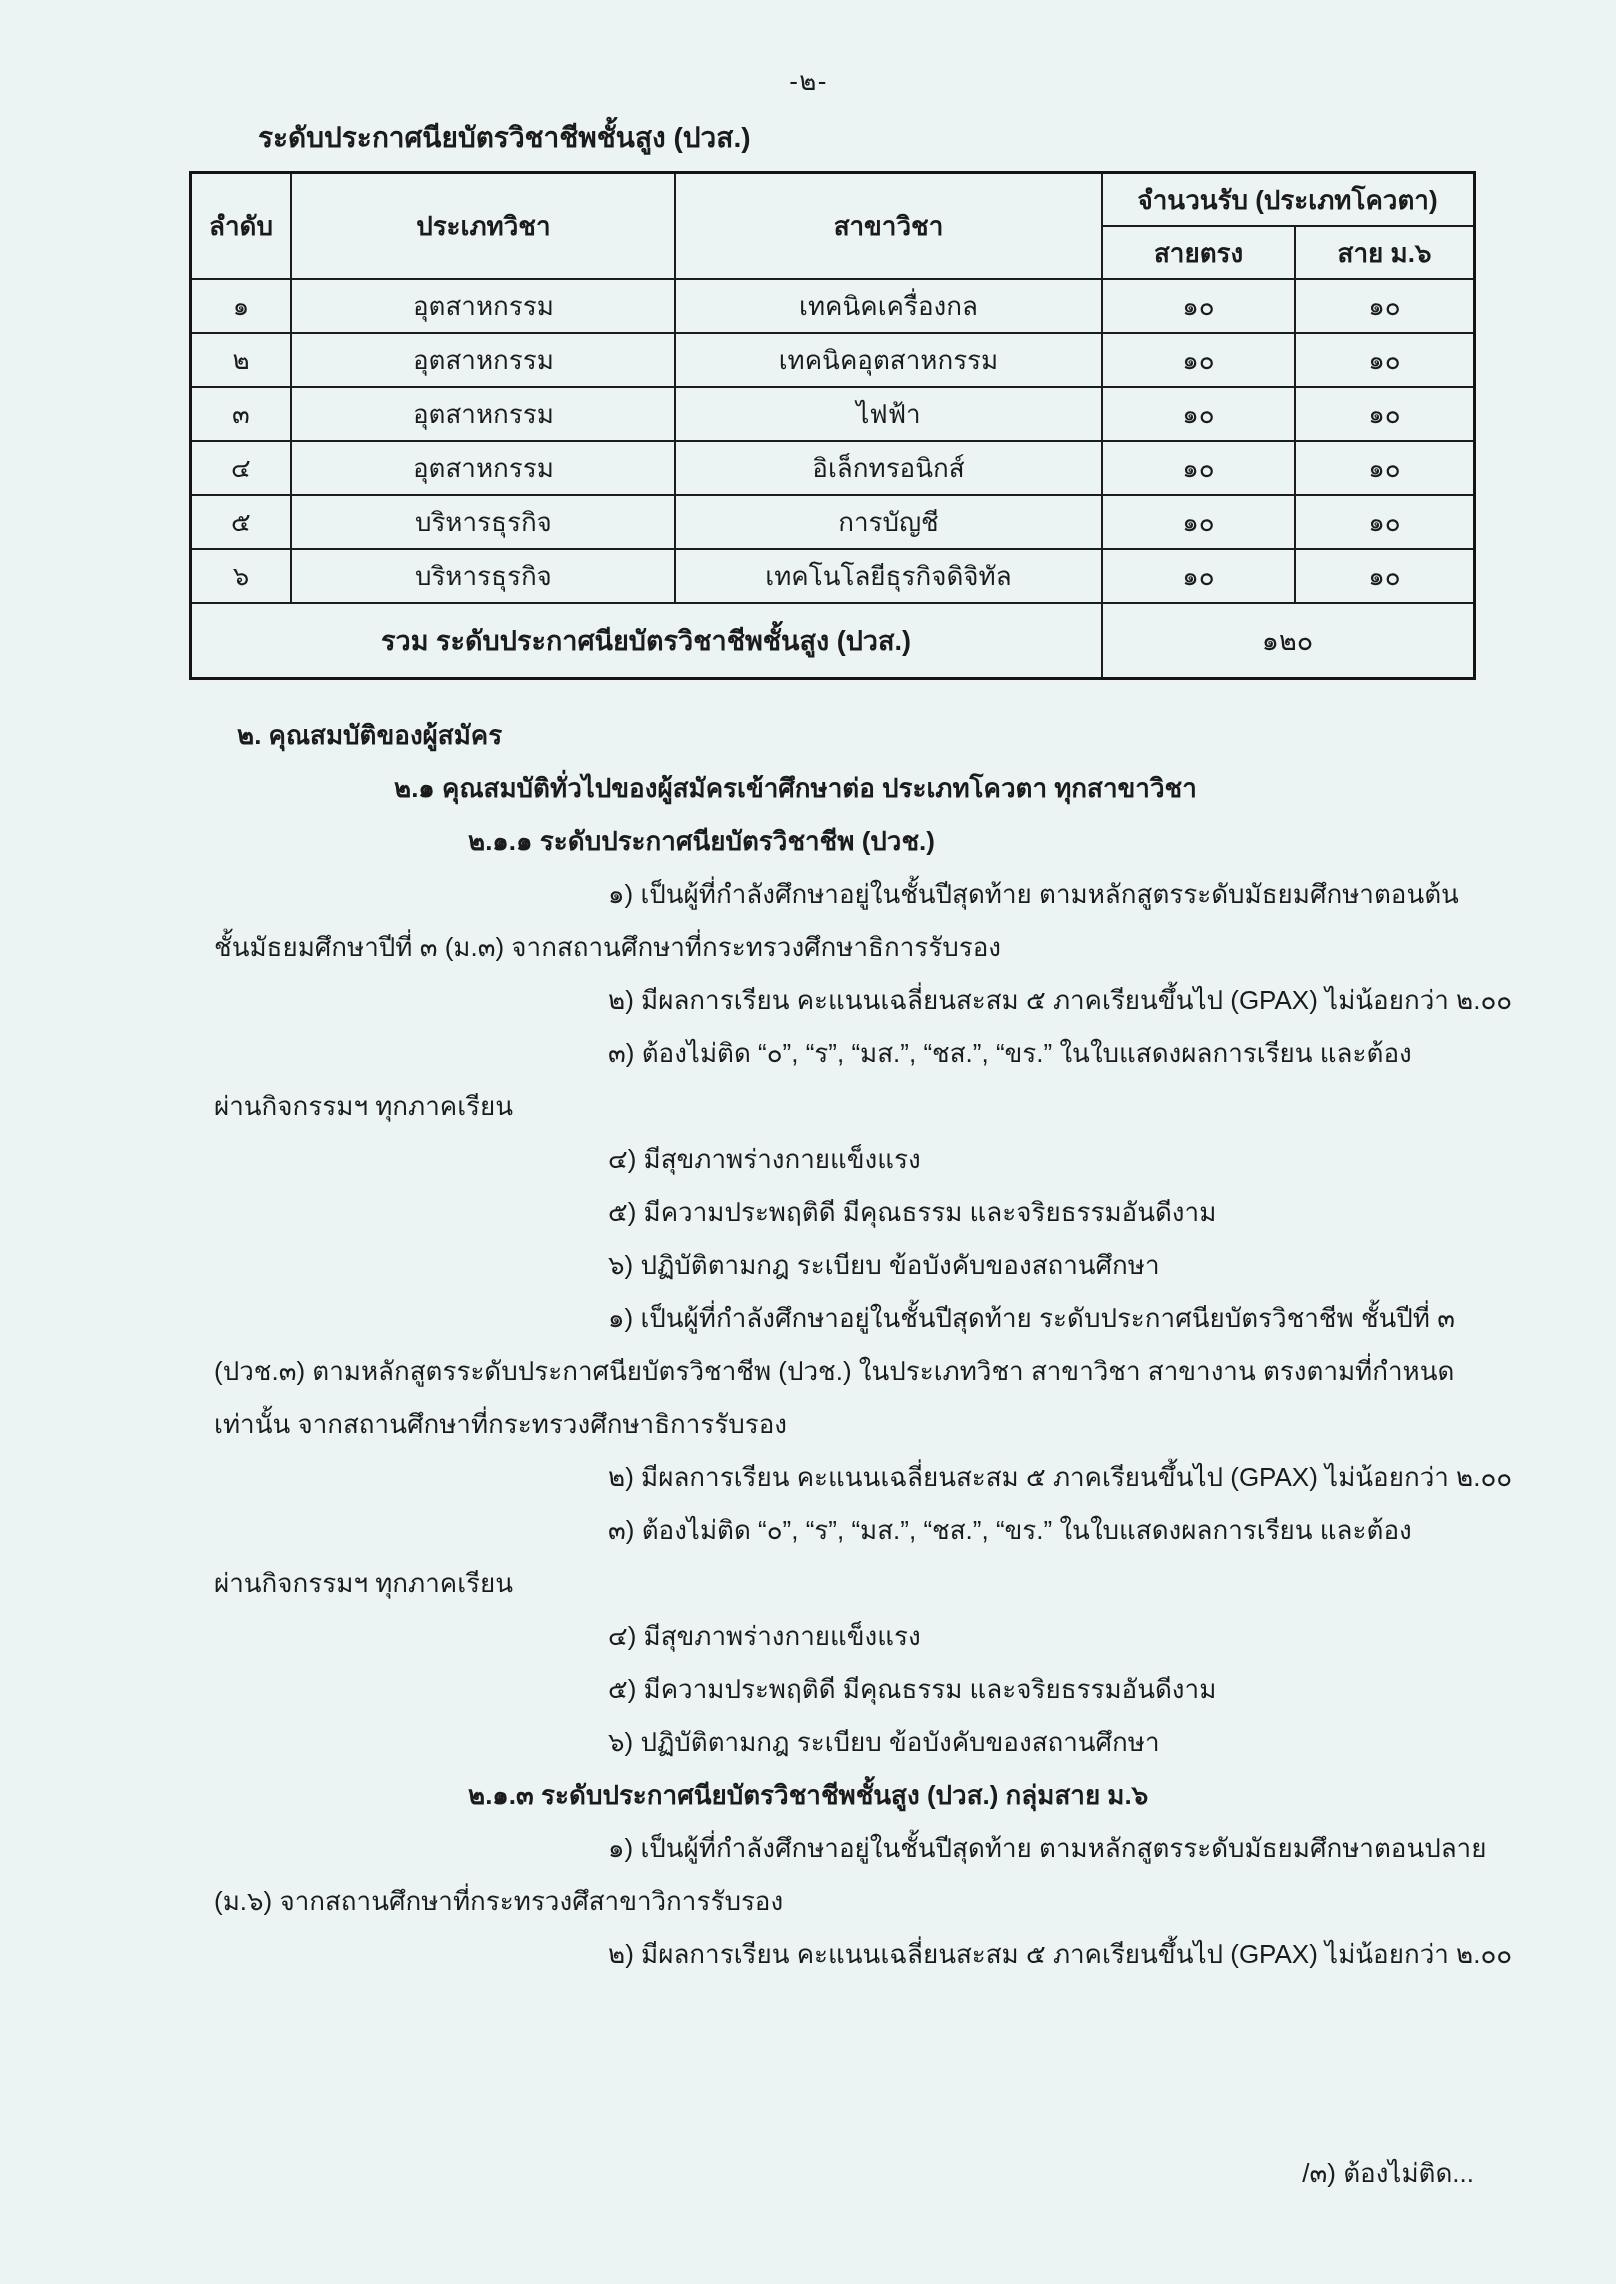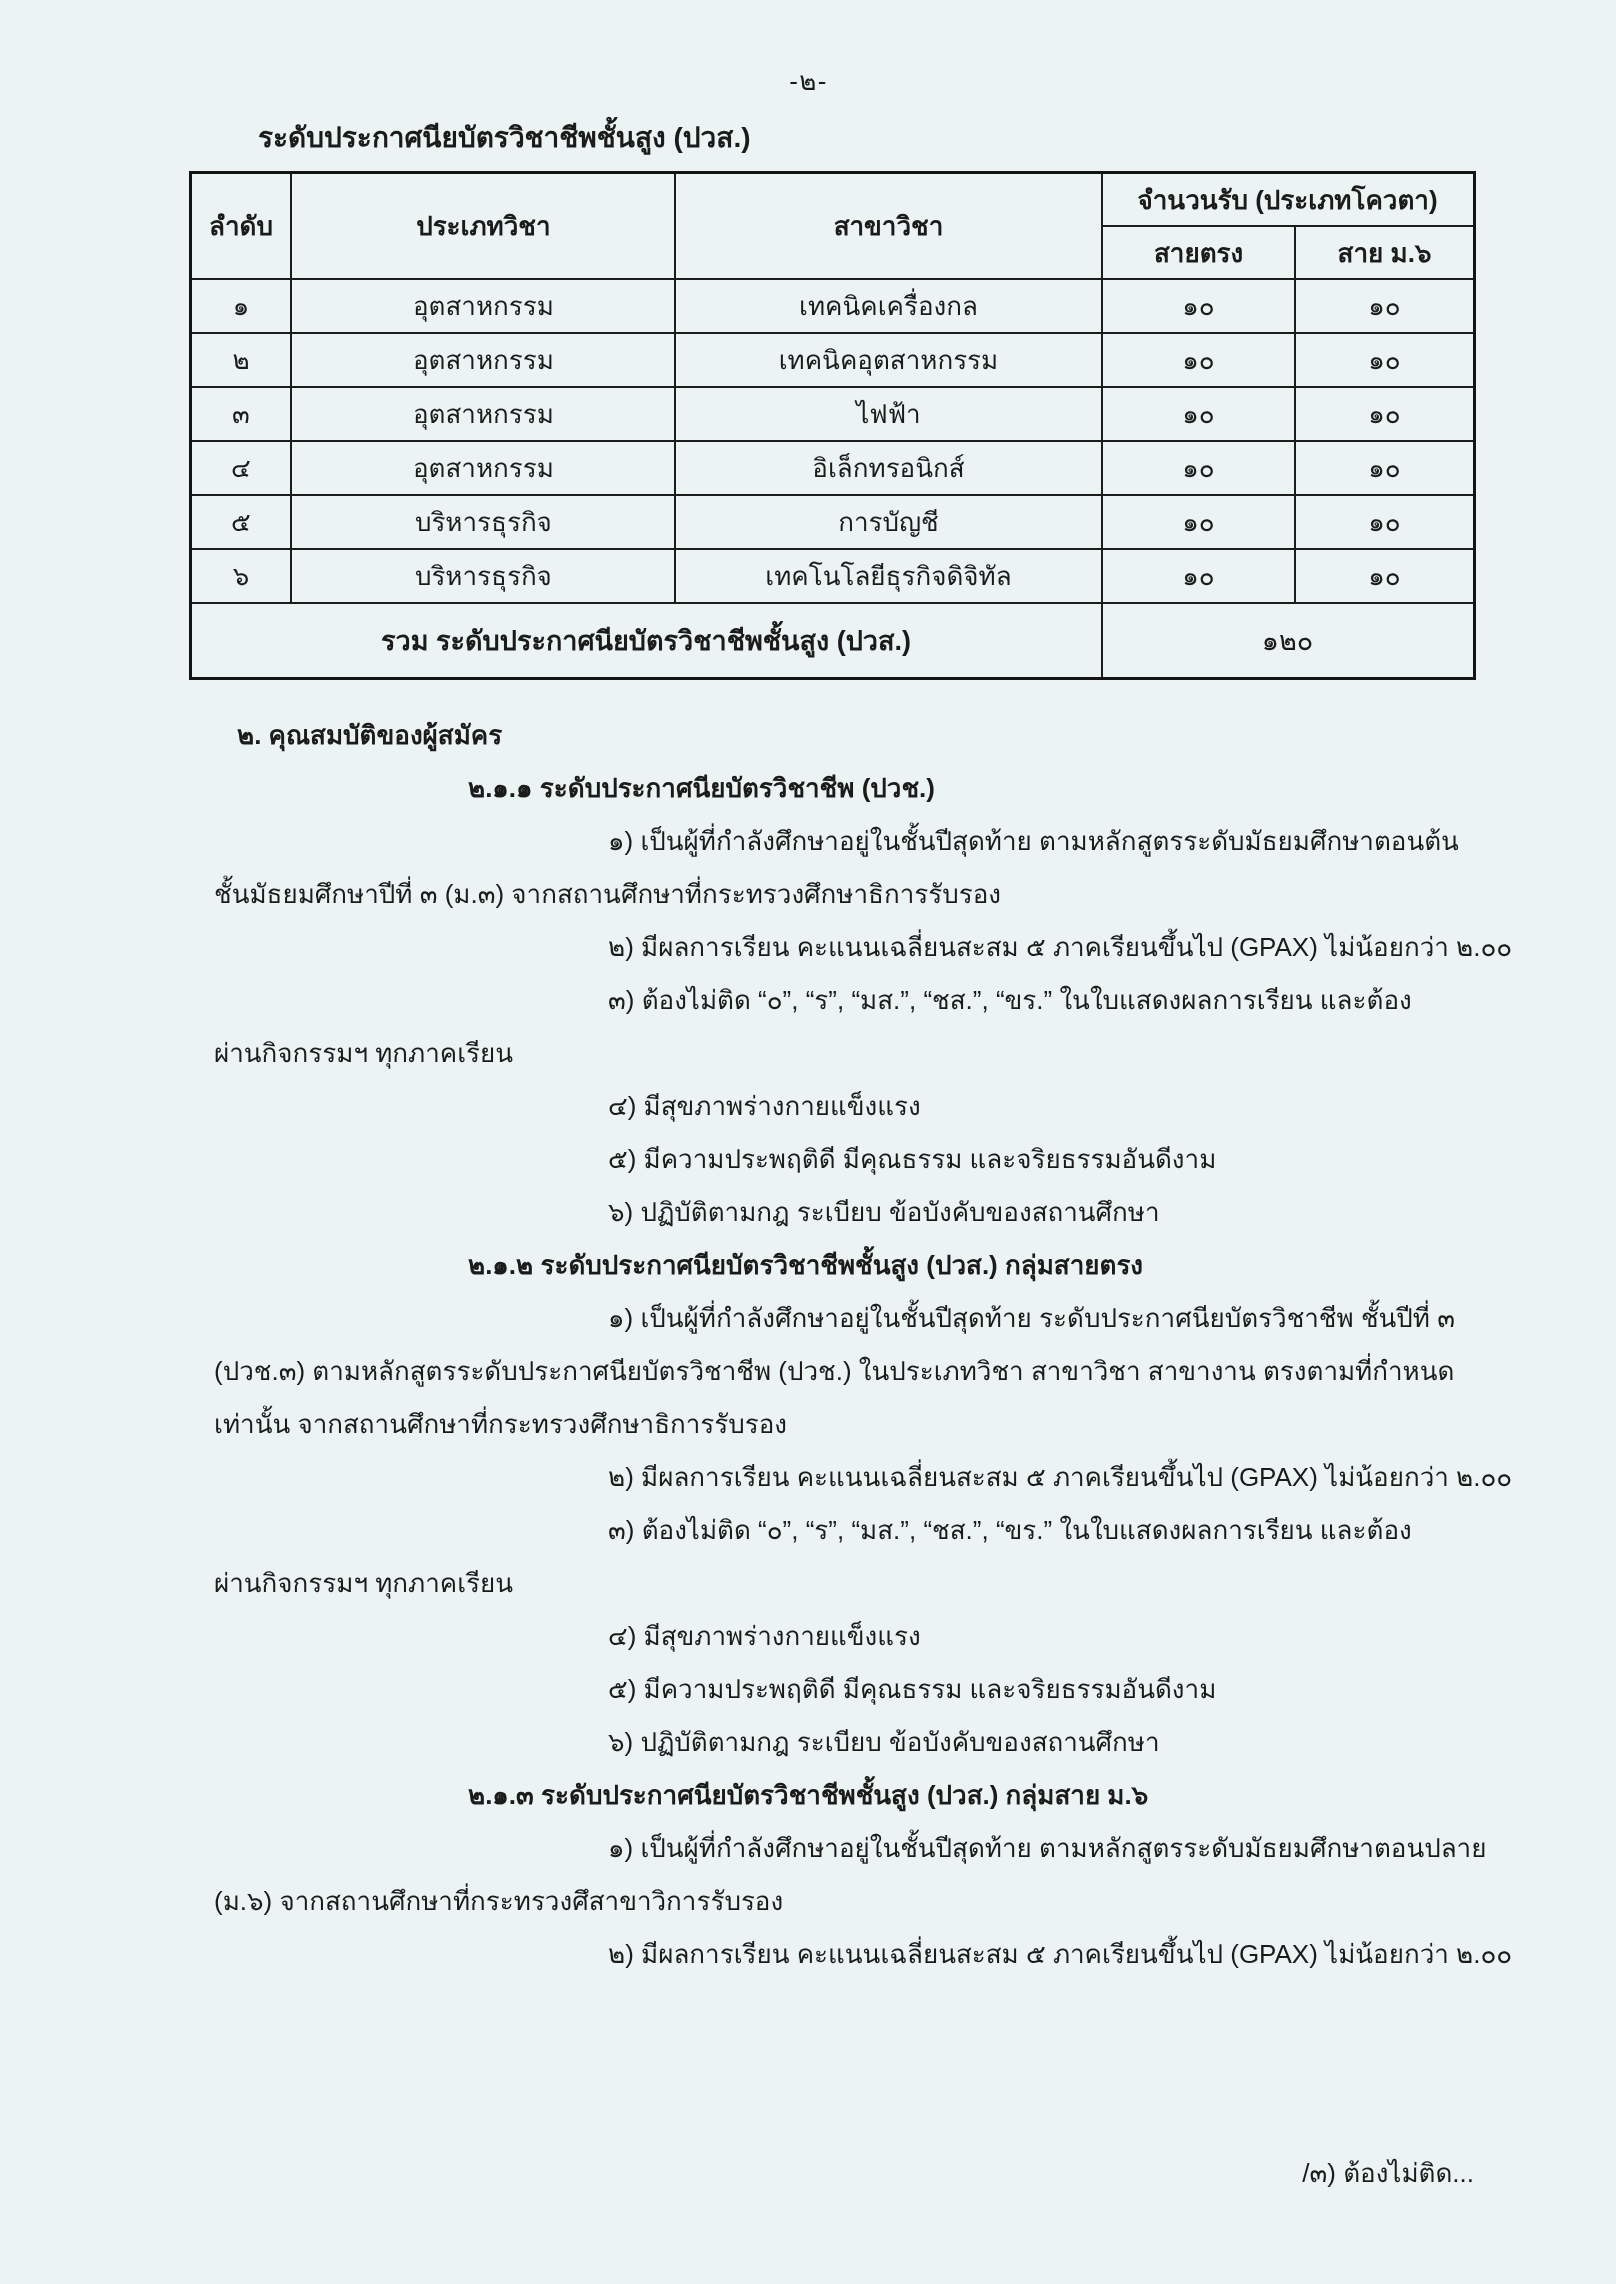--- a/index.html
+++ b/index.html
@@ -167,30 +167,30 @@
     <tfoot>
       <tr>
         <td colspan="3" class="total-label">รวม ระดับประกาศนียบัตรวิชาชีพชั้นสูง (ปวส.)</td>
         <td colspan="2" class="total-value">๑๒๐</td>
       </tr>
     </tfoot>
   </table>
 
   <div class="content" id="content-lines">
       <div class="line ind-1 bold">๒. คุณสมบัติของผู้สมัคร</div>
+      <div class="line ind-2 bold">๒.๑ คุณสมบัติทั่วไปของผู้สมัครเข้าศึกษาต่อ ประเภทโควตา ทุกสาขาวิชา</div>
       <div class="line ind-3 bold">๒.๑.๑ ระดับประกาศนียบัตรวิชาชีพ (ปวช.)</div>
       <div class="line ind-4">๑) เป็นผู้ที่กำลังศึกษาอยู่ในชั้นปีสุดท้าย ตามหลักสูตรระดับมัธยมศึกษาตอนต้น</div>
       <div class="line ind-0">ชั้นมัธยมศึกษาปีที่ ๓ (ม.๓) จากสถานศึกษาที่กระทรวงศึกษาธิการรับรอง</div>
       <div class="line ind-4">๒) มีผลการเรียน คะแนนเฉลี่ยนสะสม ๕ ภาคเรียนขึ้นไป (GPAX) ไม่น้อยกว่า ๒.๐๐</div>
       <div class="line ind-4">๓) ต้องไม่ติด “๐”, “ร”, “มส.”, “ชส.”, “ขร.” ในใบแสดงผลการเรียน และต้อง</div>
       <div class="line ind-0">ผ่านกิจกรรมฯ ทุกภาคเรียน</div>
       <div class="line ind-4">๔) มีสุขภาพร่างกายแข็งแรง</div>
       <div class="line ind-4">๕) มีความประพฤติดี มีคุณธรรม และจริยธรรมอันดีงาม</div>
       <div class="line ind-4">๖) ปฏิบัติตามกฎ ระเบียบ ข้อบังคับของสถานศึกษา</div>
-      <div class="line ind-3 bold">๒.๑.๒ ระดับประกาศนียบัตรวิชาชีพชั้นสูง (ปวส.) กลุ่มสายตรง</div>
       <div class="line ind-4">๑) เป็นผู้ที่กำลังศึกษาอยู่ในชั้นปีสุดท้าย ระดับประกาศนียบัตรวิชาชีพ ชั้นปีที่ ๓</div>
       <div class="line ind-0">(ปวช.๓) ตามหลักสูตรระดับประกาศนียบัตรวิชาชีพ (ปวช.) ในประเภทวิชา สาขาวิชา สาขางาน ตรงตามที่กำหนด</div>
       <div class="line ind-0">เท่านั้น จากสถานศึกษาที่กระทรวงศึกษาธิการรับรอง</div>
       <div class="line ind-4">๒) มีผลการเรียน คะแนนเฉลี่ยนสะสม ๕ ภาคเรียนขึ้นไป (GPAX) ไม่น้อยกว่า ๒.๐๐</div>
       <div class="line ind-4">๓) ต้องไม่ติด “๐”, “ร”, “มส.”, “ชส.”, “ขร.” ในใบแสดงผลการเรียน และต้อง</div>
       <div class="line ind-0">ผ่านกิจกรรมฯ ทุกภาคเรียน</div>
       <div class="line ind-4">๔) มีสุขภาพร่างกายแข็งแรง</div>
       <div class="line ind-4">๕) มีความประพฤติดี มีคุณธรรม และจริยธรรมอันดีงาม</div>
       <div class="line ind-4">๖) ปฏิบัติตามกฎ ระเบียบ ข้อบังคับของสถานศึกษา</div>
       <div class="line ind-3 bold">๒.๑.๓ ระดับประกาศนียบัตรวิชาชีพชั้นสูง (ปวส.) กลุ่มสาย ม.๖</div>

